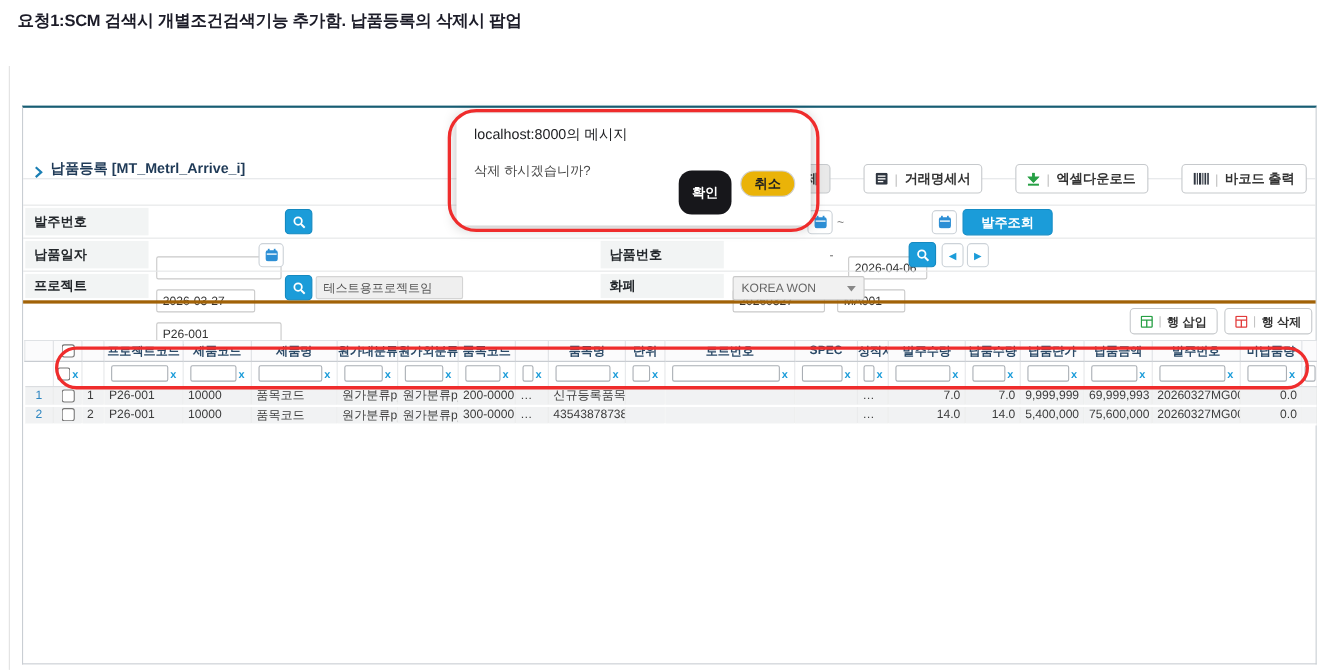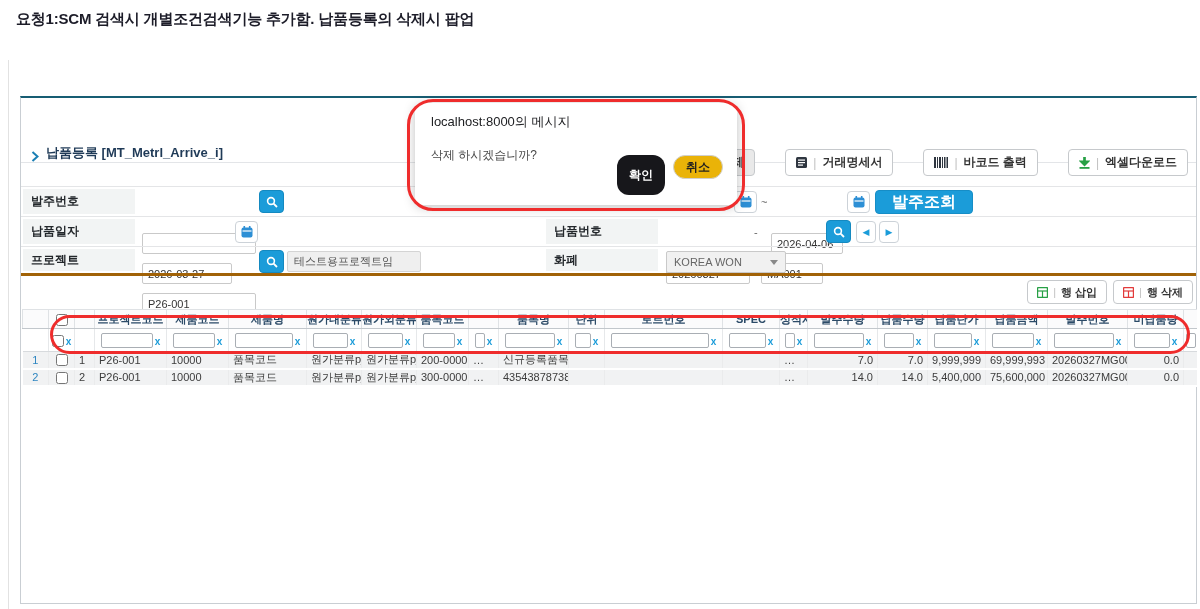--- a/index.html
+++ b/index.html
@@ -39,21 +39,21 @@
           padding:0 5px;color:#333;font-family:inherit;background:#fff;margin-top:42px;}
   .ro{background:#efefef;border:1px solid #d4d4d4;display:flex;align-items:center;font-size:11px;color:#555;
       position:absolute;top:4px;height:21px;padding:0 6px;border-radius:2px;}
   .sbtn{position:absolute;top:3px;width:25px;height:23px;background:var(--accent);border:1px solid #1489c0;
         border-radius:4px;display:flex;align-items:center;justify-content:center;cursor:pointer;}
   .calbtn{position:absolute;top:4px;width:23px;height:22px;background:#fff;border:1px solid #ccd2d8;
           border-radius:4px;display:flex;align-items:center;justify-content:center;cursor:pointer;}
   .abtn{position:absolute;top:4px;width:20px;height:22px;background:#fff;border:1px solid #ccd2d8;border-radius:4px;
         color:var(--accent);font-size:9px;display:flex;align-items:center;justify-content:center;cursor:pointer;}
   .qbtn{position:absolute;top:3px;height:24px;background:#1b9cd9;border:1px solid #168dc6;border-radius:4px;
-        color:#fff;font-size:16px;font-weight:700;padding:0 16px;cursor:pointer;font-family:inherit;}
+        color:#fff;font-size:12px;font-weight:700;padding:0 16px;cursor:pointer;font-family:inherit;}
   .dash{position:absolute;top:9px;font-size:11px;color:#666;}
   .sel{position:absolute;top:4px;height:22px;width:120px;background:#f1f1f1;border:1px solid #c9c9c9;border-radius:2px;
        display:flex;align-items:center;justify-content:space-between;padding:0 7px;font-size:11px;color:#666;cursor:default;}
   .caret{width:0;height:0;border-left:4px solid transparent;border-right:4px solid transparent;border-top:5px solid #888;}
 
   .grid-actions{position:absolute;right:3px;top:182px;display:flex;gap:6px;}
   .gbtn{display:flex;align-items:center;gap:5px;border:1px solid #c6c9cc;background:#fff;border-radius:4px;
         height:24px;padding:0 9px;font-size:11px;font-weight:700;color:#333;cursor:pointer;}
   .gbtn .sep::before{content:"|";color:#c0c0c0;font-weight:400;}
 
@@ -126,42 +126,42 @@
           <svg width="11" height="11" viewBox="0 0 11 11">
             <rect x="0" y="0" width="11" height="11" rx="1.5" fill="#2f3640"></rect>
             <rect x="2" y="2.5" width="7" height="1.2" fill="#fff"></rect>
             <rect x="2" y="5" width="7" height="1.2" fill="#fff"></rect>
             <rect x="2" y="7.5" width="5" height="1.2" fill="#fff"></rect>
           </svg>
           <span class="sep"></span>
           <span>거래명세서</span>
         </button>
       <button class="tbtn">
+          <svg width="11" height="12" viewBox="0 0 11 12">
+            <path d="M5.5 0 V6 M5.5 8 L2 4.5 H9 Z" stroke="#27a045" stroke-width="2" fill="#27a045"></path>
+            <rect x="4.3" y="0" width="2.4" height="5" fill="#27a045"></rect>
+            <path d="M1.5 4.5 H9.5 L5.5 8.8 Z" fill="#27a045"></path>
+            <rect x="0.5" y="10" width="10" height="1.8" fill="#27a045"></rect>
+          </svg>
+          <span class="sep"></span>
+          <span>엑셀다운로드</span>
+        </button>
+      <button class="tbtn">
           <svg width="14" height="11" viewBox="0 0 14 11">
             <g fill="#2f3640">
               <rect x="0" y="0" width="2" height="11"></rect>
               <rect x="3" y="0" width="1" height="11"></rect>
               <rect x="5" y="0" width="2" height="11"></rect>
               <rect x="8" y="0" width="1" height="11"></rect>
               <rect x="10" y="0" width="1.5" height="11"></rect>
               <rect x="12.5" y="0" width="1.5" height="11"></rect>
             </g>
           </svg>
           <span class="sep"></span>
           <span>바코드 출력</span>
-        </button>
-      <button class="tbtn">
-          <svg width="11" height="12" viewBox="0 0 11 12">
-            <path d="M5.5 0 V6 M5.5 8 L2 4.5 H9 Z" stroke="#27a045" stroke-width="2" fill="#27a045"></path>
-            <rect x="4.3" y="0" width="2.4" height="5" fill="#27a045"></rect>
-            <path d="M1.5 4.5 H9.5 L5.5 8.8 Z" fill="#27a045"></path>
-            <rect x="0.5" y="10" width="10" height="1.8" fill="#27a045"></rect>
-          </svg>
-          <span class="sep"></span>
-          <span>엑셀다운로드</span>
         </button>
     </div>
   </div>
 
   <div class="frow" style="top:88px;">
     <div class="flabel" style="left:2px;width:112px;">발주번호</div>
     <input class="tinput" style="left: 121px; width: 114px;" value="">
     <button class="sbtn" style="left:238px;">
         <svg width="12" height="12" viewBox="0 0 12 12">
           <circle cx="5" cy="5" r="3.4" stroke="#fff" stroke-width="1.6" fill="none"></circle>

